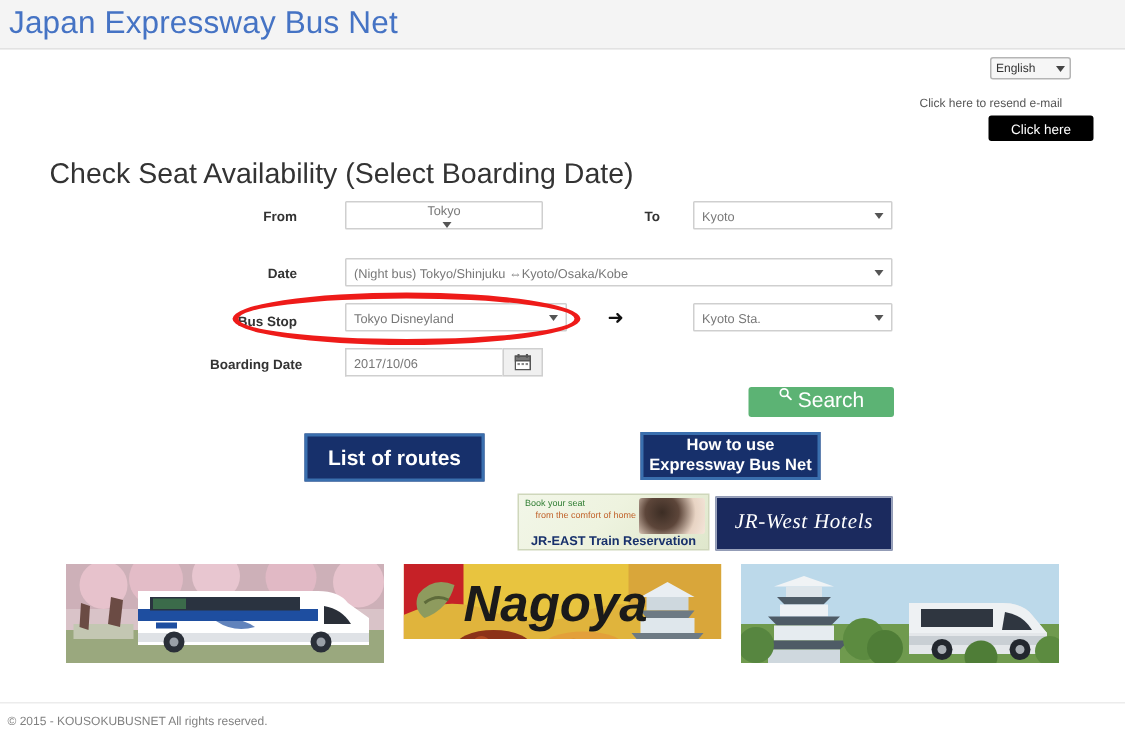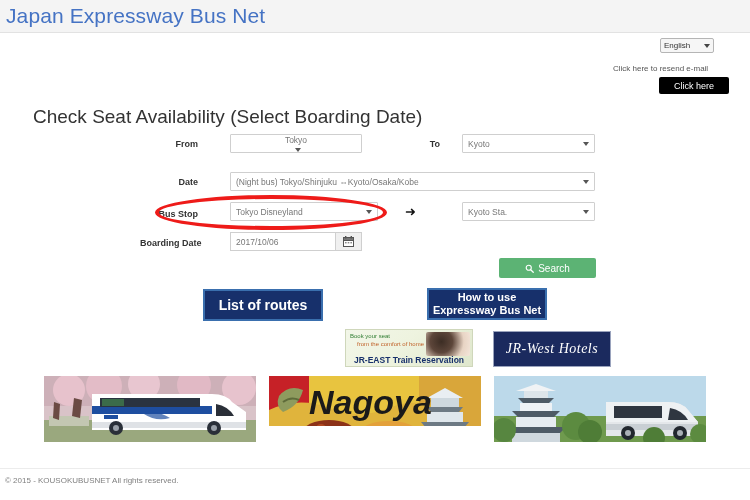--- a/index.html
+++ b/index.html
@@ -178,23 +178,23 @@
   }
 
   
   .search-btn {
     position: absolute;
     left: 499px; top: 258px;
     width: 97px; height: 20px;
     background: #5cb374;
     border-radius: 2px;
     color: #ffffff;
-    font-size: 10px;
-    display: flex;
-    align-items: center;
+    font-size: 14px;
+    display: flex;
+    align-items: flex-start;
     justify-content: center;
     gap: 4px;
   }
 
   
   .blue-btn {
     position: absolute;
     background: #17306b;
     border: 2px solid #3a6fae;
     box-sizing: border-box;
@@ -262,21 +262,20 @@
     border: 1px solid #9aa3bd;
     box-sizing: border-box;
     color: #ffffff;
     font-family: "Liberation Serif", serif;
     font-size: 14px;
     font-style: italic;
     display: flex;
     align-items: center;
     justify-content: center;
     letter-spacing: 0.5px;
-    margin-left: 16px;
   }
 
   
   .photo {
     position: absolute;
     overflow: hidden;
   }
   #photo-bus-sakura  { left: 44px;  top: 376px; width: 212px; height: 66px; }
   #photo-nagoya      { left: 269px; top: 376px; width: 212px; height: 50px; }
   #photo-castle-bus  { left: 494px; top: 376px; width: 212px; height: 66px; }

